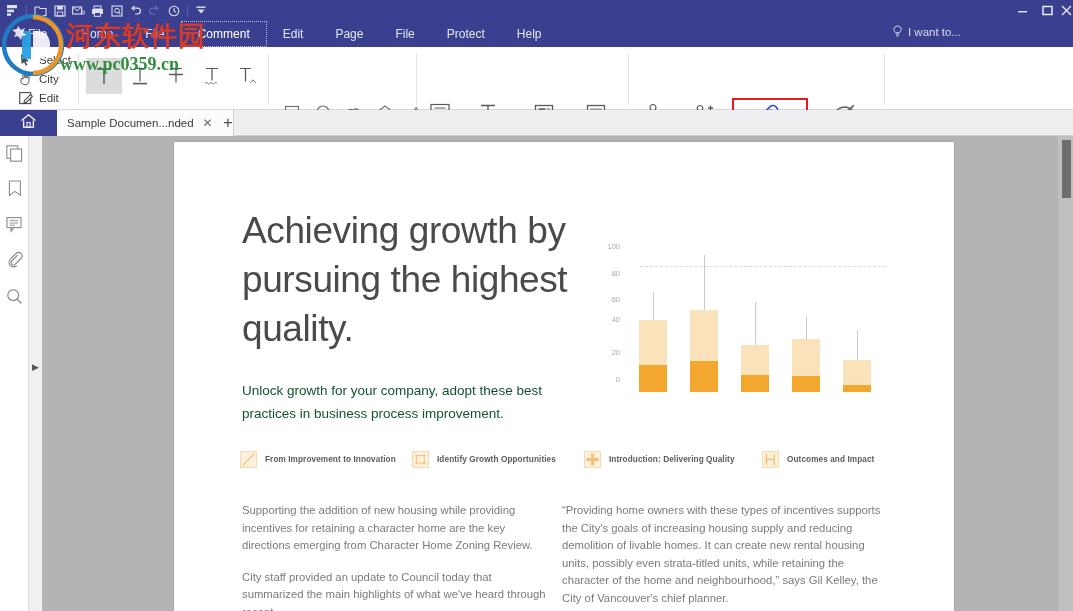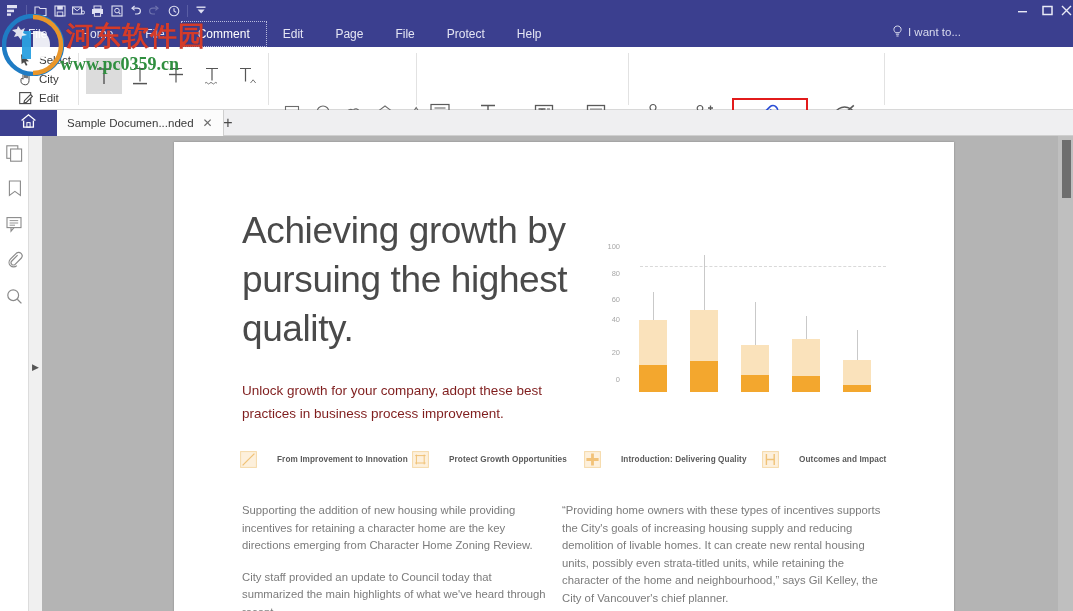--- a/index.html
+++ b/index.html
@@ -99,21 +99,21 @@
   .tabstrip {
     position: absolute; left: 0; top: 110px; width: 1073px; height: 26px;
     background: #efeff1; border-bottom: 1px solid #cfcfcf;
   }
   .home-tab {
     position: absolute; left: 0; top: 0; width: 57px; height: 26px;
     background: #3b3f8f; display: flex; align-items: center; justify-content: center;
   }
   .doc-tab {
     position: absolute; left: 57px; top: 0; height: 26px; display: flex; align-items: center;
-    gap: 9px; padding: 0 10px 0 10px; background: #fcfcfc;
+    gap: 9px; padding: 0 20px 0 10px; background: #fcfcfc;
     border-right: 1px solid #cfcfcf; font-size: 11.5px; color: #3a3a3a;
   }
   .doc-tab .x { color: #6a6a6a; font-size: 12px; }
   .newtab {
     position: absolute; left: 219px; top: 4px; width: 18px; height: 18px;
     display: flex; align-items: center; justify-content: center;
     font-size: 16px; color: #4a4a4a;
   }
 
   
@@ -152,21 +152,21 @@
   }
 
   
   .headline {
     position: absolute; left: 68px; top: 64px; width: 350px;
     font-size: 37px; line-height: 49px; color: #4a4a4a; font-weight: 400;
     letter-spacing: -0.4px;
   }
   .subhead {
     position: absolute; left: 68px; top: 237px; width: 338px;
-    font-size: 13.5px; line-height: 23px; color: #7f1d1d;
+    font-size: 13.5px; line-height: 23px; color: #14532d;
   }
 
   
   .chart { position: absolute; left: 420px; top: 72px; width: 300px; height: 200px; }
   .chart .axtick {
     position: absolute; right: 100%; margin-right: 12px; font-size: 7.5px; color: #a8a8a8;
     transform: translateY(-50%); white-space: nowrap;
   }
   .plot { position: absolute; left: 38px; top: 32px; width: 248px; height: 146px; }
   .toprule { position: absolute; left: 8px; top: 20px; width: 246px; height: 0;
@@ -182,21 +182,21 @@
   }
   .col.cur .monlab { color: #8c8c8c; }
   .col.cur .dot { background: #8c8c8c; }
   .col .stem { position: absolute; left: 20.5px; bottom: 0; width: 1px; background: #c9c9c9; }
   .bar { position: absolute; left: 7px; bottom: 0; width: 28px; }
   .bar .light { width: 100%; background: #fae2bb; }
   .bar .dark { width: 100%; background: #f3a72e; }
 
   
   .featrow { position: absolute; left: 66px; top: 309px; width: 660px; display: flex; }
-  .feat { display: flex; align-items: center; gap: 20px; }
+  .feat { display: flex; align-items: center; gap: 8px; }
   .feat .fi { width: 17px; height: 17px; flex: 0 0 17px; }
   .feat .fl { font-size: 8.2px; font-weight: bold; color: #5a5a5a; letter-spacing: .1px; white-space: nowrap; }
 
   .bodycol {
     position: absolute; top: 360px; font-size: 11.3px; line-height: 17.5px; color: #7b7b7b;
   }
   .bodycol p + p { margin-top: 14px; }
   .bodycol.left { left: 68px; width: 305px; }
   .bodycol.right { left: 388px; width: 320px; }
 
@@ -678,21 +678,21 @@
         <span class="fl">From Improvement to Innovation</span>
       </div>
       <div class="feat" style="width:172px">
         <span class="fi">
           <svg width="17" height="17" viewBox="0 0 17 17">
               <rect x="0.6" y="0.6" width="15.8" height="15.8" fill="#fdf0dc" stroke="#f5d9a8" stroke-width="1"></rect>
               <path d="M4.4 3.6v9.8M12.2 3.6v9.8" stroke="#f0c277" stroke-width="1"></path>
               <path d="M3.2 4.6h10.4M3.2 12h10.4" stroke="#f0c277" stroke-width="1"></path>
             </svg>
         </span>
-        <span class="fl">Protect Growth Opportunities</span>
+        <span class="fl">Identify Growth Opportunities</span>
       </div>
       <div class="feat" style="width:178px">
         <span class="fi">
           <svg width="17" height="17" viewBox="0 0 17 17">
               <rect x="0.6" y="0.6" width="15.8" height="15.8" fill="#fdf0dc" stroke="#f5d9a8" stroke-width="1"></rect>
               <path d="M8.5 2.4v12.2M2.4 8.5h12.2" stroke="#f2c278" stroke-width="2.8"></path>
             </svg>
         </span>
         <span class="fl">Introduction: Delivering Quality</span>
       </div>

